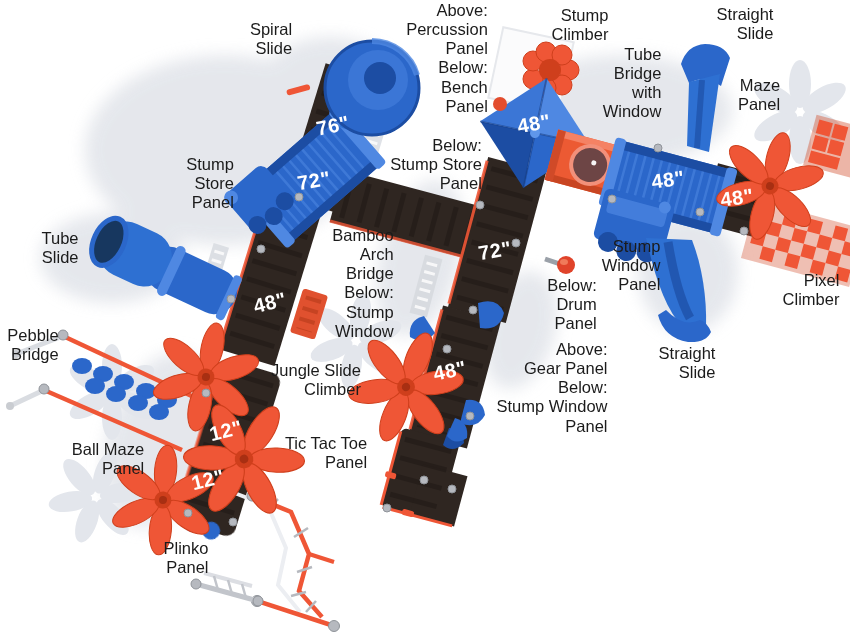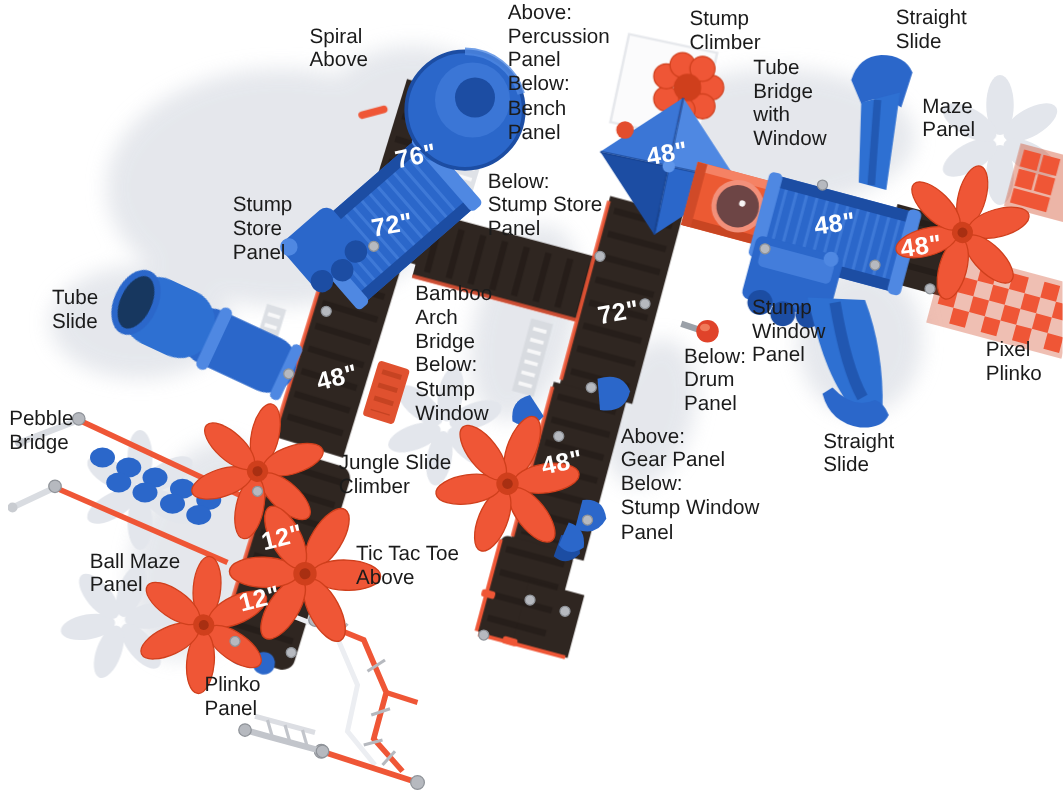--- a/index.html
+++ b/index.html
@@ -1,19 +1,19 @@
 <!DOCTYPE html>
 <html style="--background: #ffffff; --deck: #2f2621; --blue-main: #2b67ca; --blue-light: #4f88e2; --blue-dark: #1c4da3; --orange: #ef5636; --orange-dark: #cf3f1c; --shadow: #dfe2e8; --ghost: #e3e6ec; --post-gray: #b6b9bf; --label-text: #1b1b1b; --measure-text: #ffffff;"><head>
 <meta charset="utf-8">
 <style>
   html,body{margin:0;padding:0;background:#fff;}
   #stage{position:relative;width:850px;height:638px;background:var(--background,#ffffff);
          font-family:"Liberation Sans",sans-serif;overflow:hidden;}
   #scene{position:absolute;left:0;top:0;}
-  .lbl{position:absolute;transform:translateX(-50%);white-space:pre-line;text-align:left;
+  .lbl{position:absolute;transform:translateX(-50%);white-space:pre-line;text-align:right;
        font-size:16.5px;line-height:1.16;color:var(--label-text,#1b1b1b);}
   .msr{position:absolute;transform:translate(-50%,-50%) rotate(var(--r,0deg));
        font-weight:bold;font-size:20px;color:var(--measure-text,#ffffff);letter-spacing:.5px;}
   
   .f-deck{fill:var(--deck,#2f2621);}
   .f-blue{fill:var(--blue-main,#2b67ca);}
   .f-bluelight{fill:var(--blue-light,#4f88e2);}
   .f-bluedark{fill:var(--blue-dark,#1c4da3);}
   .f-orange{fill:var(--orange,#ef5636);}
   .f-orangedark{fill:var(--orange-dark,#cf3f1c);}
@@ -421,21 +421,21 @@
     <circle class="f-post" cx="387" cy="508" r="4"></circle>
         <circle class="f-post" cx="452" cy="489" r="4"></circle>
     <circle class="f-post" cx="612" cy="199" r="4"></circle>
         <circle class="f-post" cx="658" cy="148" r="4"></circle>
     <circle class="f-post" cx="700" cy="212" r="4"></circle>
         <circle class="f-post" cx="744" cy="231" r="4"></circle>
   </g>
 </svg>
 
 <div class="lbl" style="left:271px;top:20px">Spiral
-Above</div>
+Slide</div>
 <div class="lbl" style="left:447px;top:1px">Above:
 Percussion
 Panel
 Below:
 Bench
 Panel</div>
 <div class="lbl" style="left:580px;top:6px">Stump
 Climber</div>
 <div class="lbl" style="left:745px;top:5px">Straight
 Slide</div>
@@ -459,36 +459,36 @@
 Below:
 Stump
 Window</div>
 <div class="lbl" style="left:631px;top:237px">Stump
 Window
 Panel</div>
 <div class="lbl" style="left:572px;top:276px">Below:
 Drum
 Panel</div>
 <div class="lbl" style="left:811px;top:271px">Pixel
-Plinko</div>
+Climber</div>
 <div class="lbl" style="left:33px;top:326px">Pebble
 Bridge</div>
 <div class="lbl" style="left:552px;top:340px">Above:
 Gear Panel
 Below:
 Stump Window
 Panel</div>
 <div class="lbl" style="left:687px;top:344px">Straight
 Slide</div>
 <div class="lbl" style="left:316px;top:361px">Jungle Slide
 Climber</div>
 <div class="lbl" style="left:108px;top:440px">Ball Maze
 Panel</div>
 <div class="lbl" style="left:326px;top:434px">Tic Tac Toe
-Above</div>
+Panel</div>
 <div class="lbl" style="left:186px;top:539px">Plinko
 Panel</div>
 <div class="lbl" style="left:207px;top:639px">Vertical Ladder</div>
 
 <div class="msr" style="left:333px;top:126px;--r:-12deg">76"</div>
 <div class="msr" style="left:314px;top:181px;--r:-10deg">72"</div>
 <div class="msr" style="left:534px;top:124px;--r:-10deg">48"</div>
 <div class="msr" style="left:495px;top:251px;--r:-10deg">72"</div>
 <div class="msr" style="left:668px;top:180px;--r:-8deg">48"</div>
 <div class="msr" style="left:737px;top:198px;--r:-8deg">48"</div>

